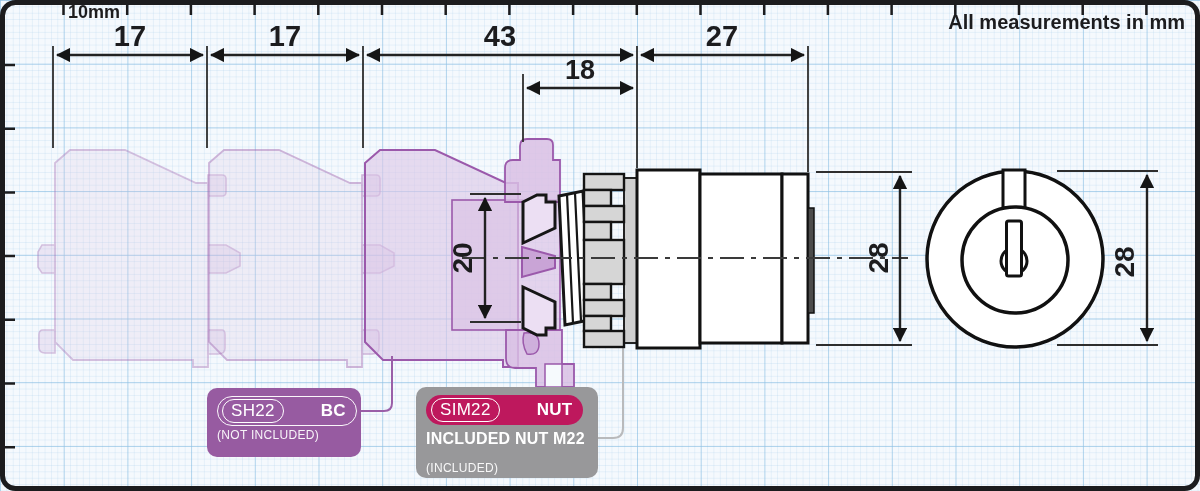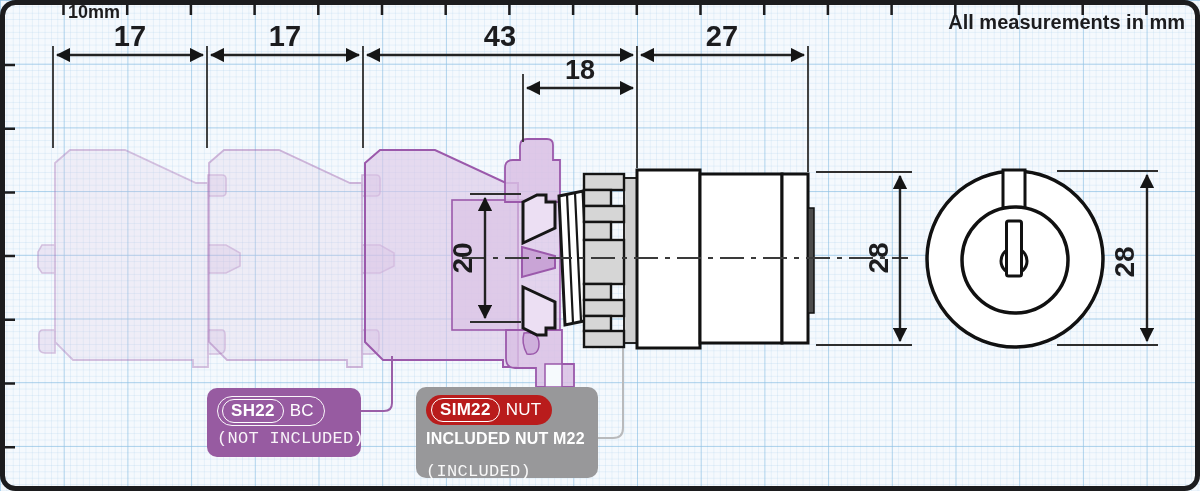--- a/index.html
+++ b/index.html
@@ -11,28 +11,28 @@
   .dim-label{font-family:"Liberation Sans",sans-serif;font-weight:bold;fill:#1c1c1e;}
   .hdr-label{font-family:"Liberation Sans",sans-serif;font-weight:bold;fill:#1c1c1e;}
   .badge{
     position:absolute;box-sizing:border-box;border-radius:10px;color:#fff;
     padding:8px 10px;line-height:1.15;
   }
   .badge-sh22{left:207px;top:388px;width:154px;height:69px;background:#975ba1;}
   .badge-sim22{left:416px;top:387px;width:182px;height:91px;background:#98989a;}
   .pill-row{display:inline-flex;align-items:center;gap:6px;border-radius:999px;}
   .pill-outline{border:1.8px solid rgba(255,255,255,.95);padding:2px 10px 2px 4px;}
-  .pill-green{background:#b91c1c;padding:3px 11px 3px 5px;}
+  .pill-green{background:#be185d;padding:3px 11px 3px 5px;}
   .code-pill{
     display:inline-block;border:1.8px solid #fff;border-radius:999px;
-    padding:1px 8px;font-weight:bold;font-size:17px;letter-spacing:.3px;
+    padding:1px 8px;font-weight:normal;font-size:17px;letter-spacing:.3px;
   }
-  .pill-suffix{font-weight:normal;font-size:17px;letter-spacing:.3px;}
+  .pill-suffix{font-weight:bold;font-size:17px;letter-spacing:.3px;margin-left:31px;}
   .badge-title{font-weight:bold;font-size:16px;margin-top:5px;letter-spacing:.2px;white-space:nowrap;}
-  .badge-note{font-size:17px;margin-top:3px;color:rgba(255,255,255,.93);letter-spacing:.3px;white-space:nowrap;font-family:Liberation Mono, monospace;}
+  .badge-note{font-size:12px;margin-top:3px;color:rgba(255,255,255,.93);letter-spacing:.3px;white-space:nowrap;}
   .badge-sim22 .badge-note{margin-top:14px;}
 </style>
 </head>
 <body>
 
 <div class="stage">
   <svg width="1200" height="491" viewBox="0 0 1200 491">
     <defs>
       <pattern id="gmin" width="6.37" height="6.37" patternUnits="userSpaceOnUse">
         <path d="M6.37,0 L0,0 0,6.37" fill="none" stroke="#a9d0ec" stroke-width="0.8" opacity="0.55"></path>

